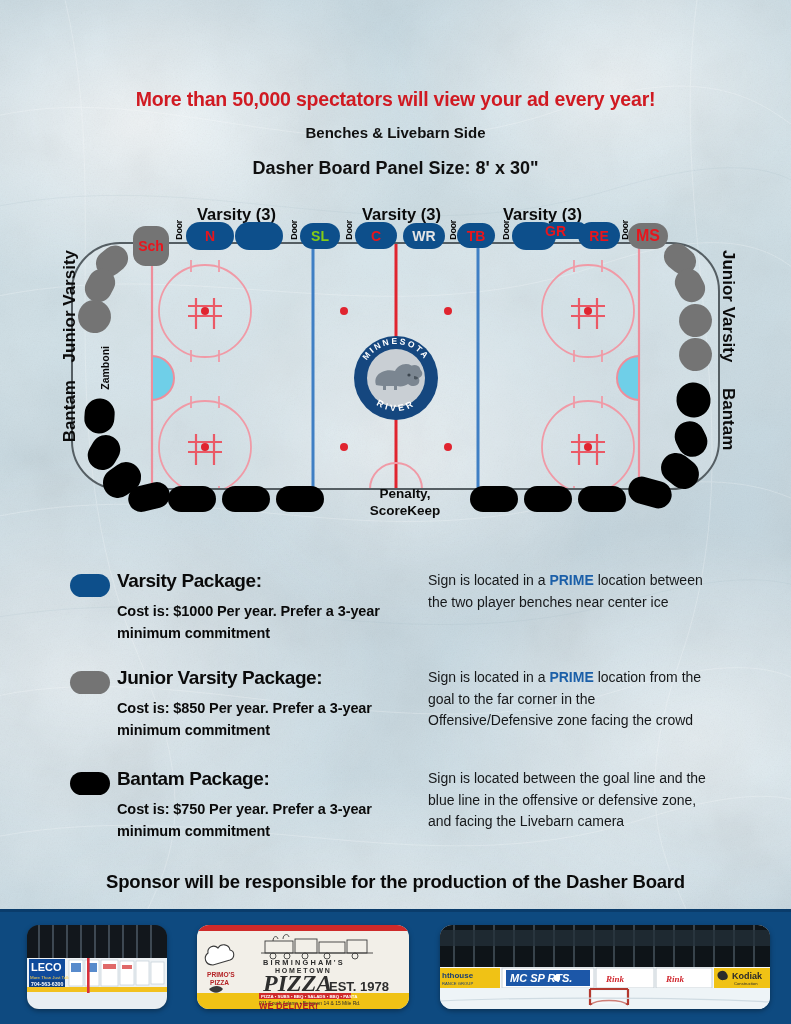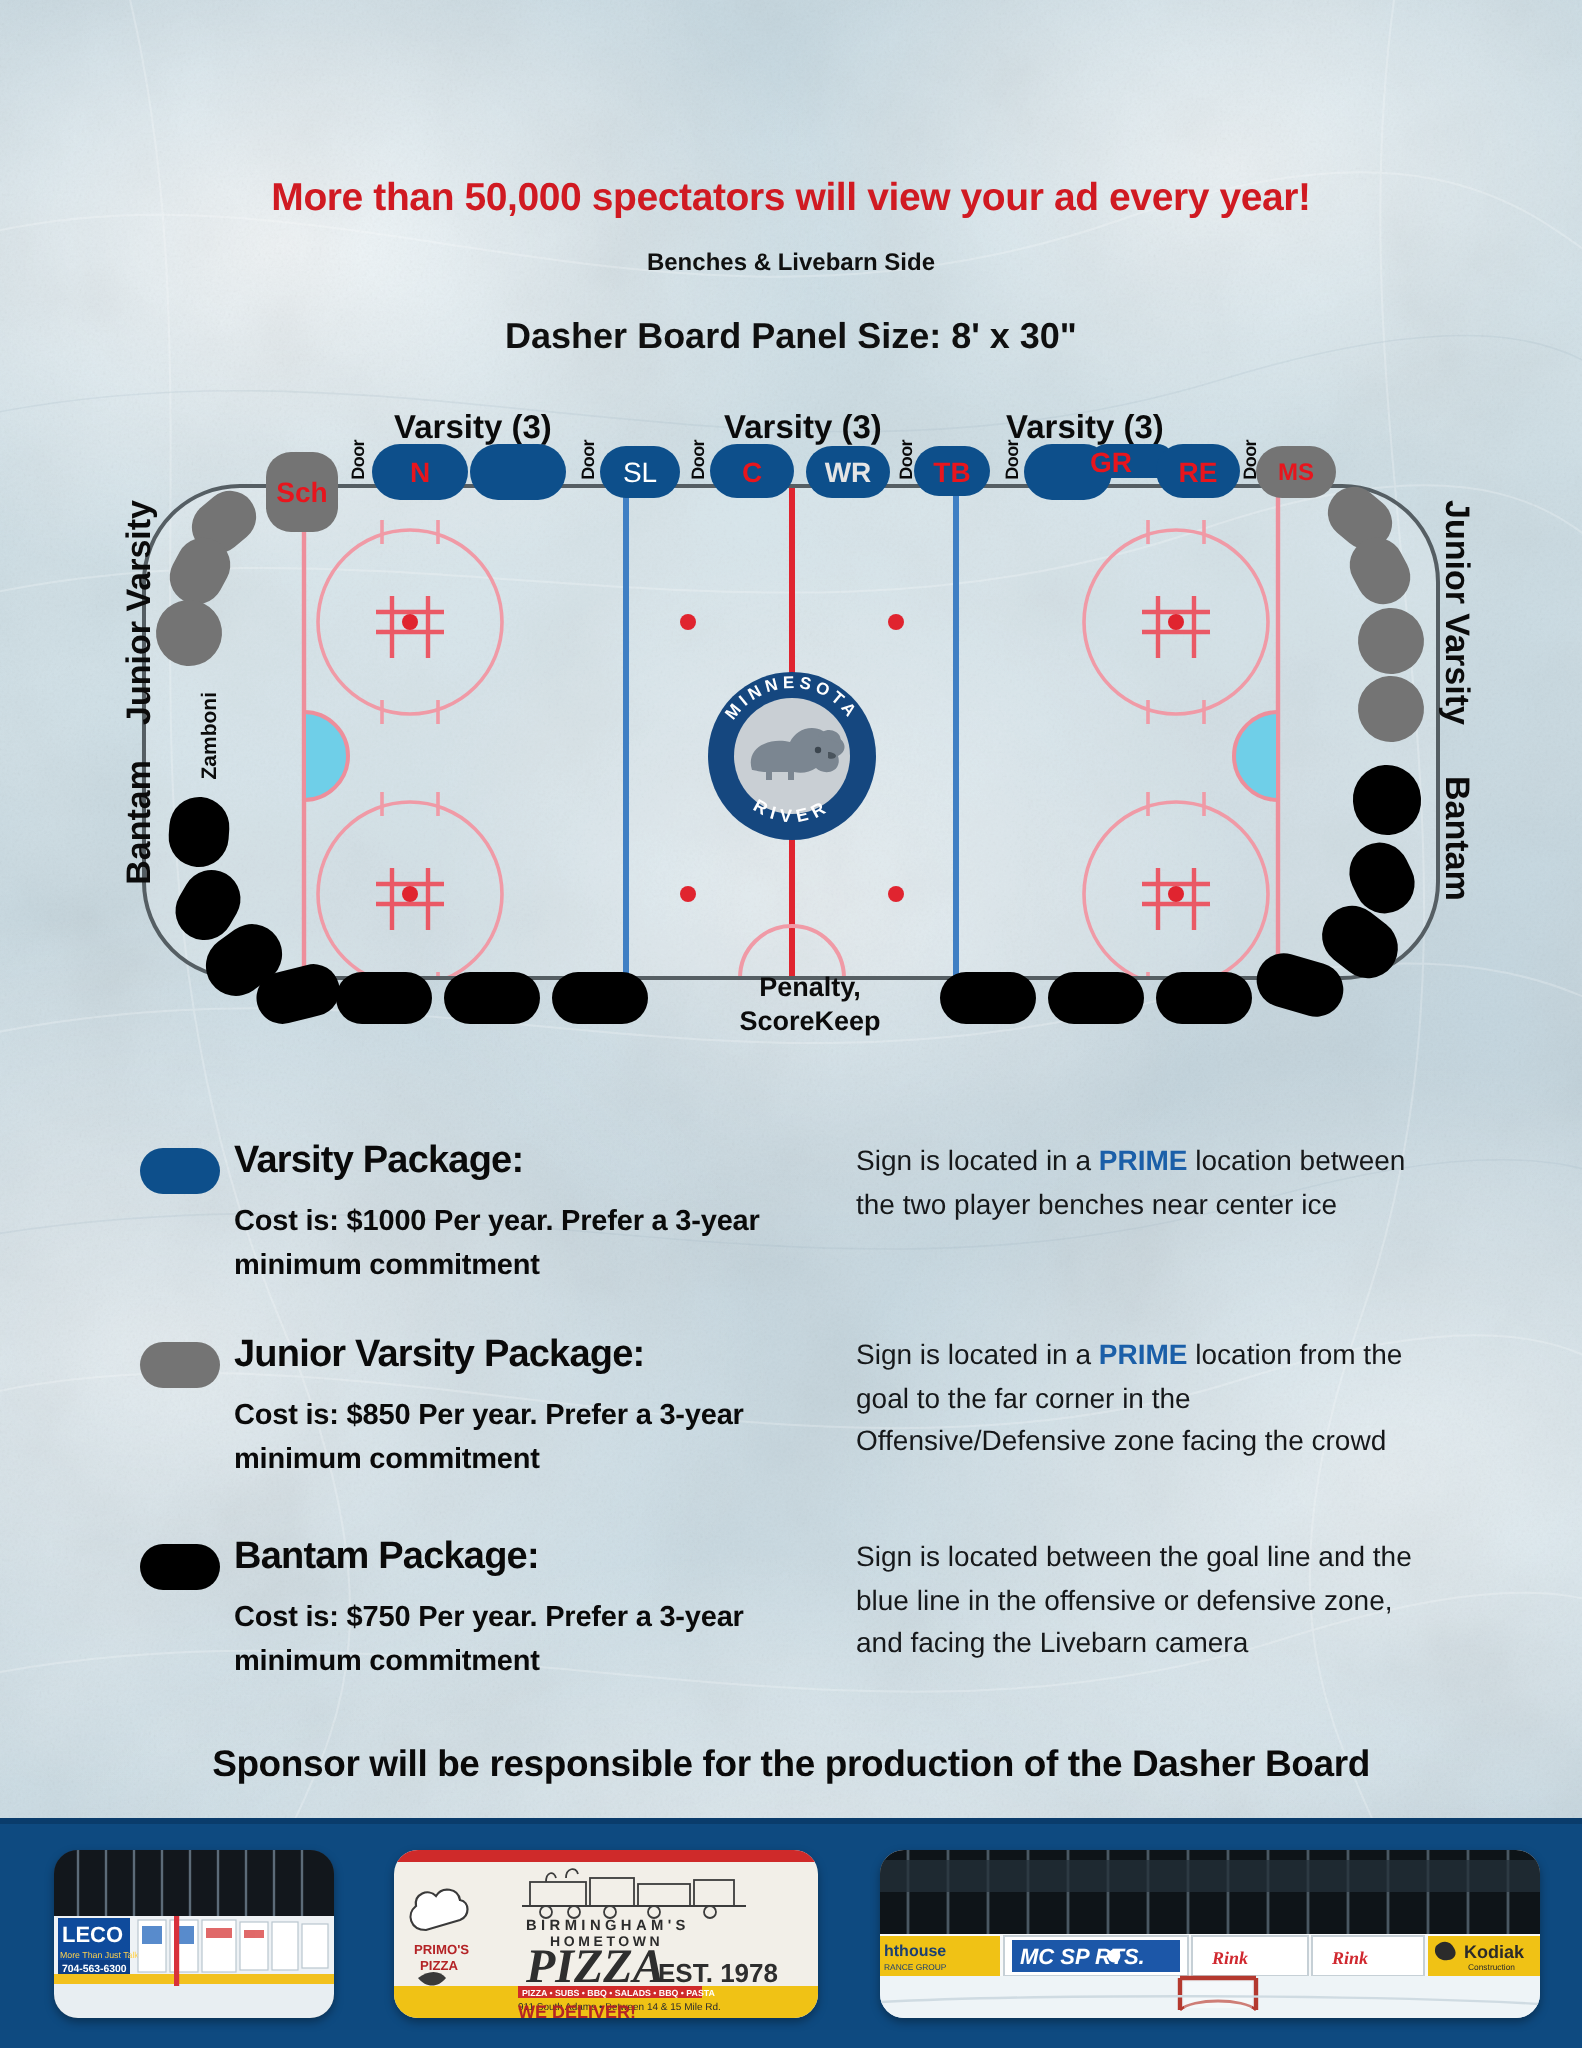--- a/index.html
+++ b/index.html
@@ -27,21 +27,21 @@
   .title{
     position:absolute;left:0;right:0;top:16px;text-align:center;
     font-size:57px;font-weight:bold;letter-spacing:-1.5px;color:#0a0a0a;
     text-shadow:3px 4px 0 rgba(60,100,140,.45);
     font-family:"Liberation Sans", sans-serif;
   }
   .subtitle{
     position:absolute;left:0;right:0;top:88px;text-align:center;
     font-size:19.5px;font-weight:bold;color:#d01a22;letter-spacing:-.2px;
   }
-  .line2{position:absolute;left:0;right:0;top:124px;text-align:center;font-size:12px;font-weight:bold;color:#101010;}
+  .line2{position:absolute;left:0;right:0;top:124px;text-align:center;font-size:15px;font-weight:bold;color:#101010;}
   .line3{position:absolute;left:0;right:0;top:158px;text-align:center;font-size:18px;font-weight:bold;color:#101010;}
 
   
   #rink-wrap{position:absolute;left:0;top:198px;width:791px;height:360px;}
   #rink-svg{position:absolute;left:0;top:0;}
 
   .rink-lbl{
     position:absolute;font-weight:bold;color:#0b0b0b;white-space:nowrap;
   }
   .grp-lbl{font-size:16.5px;}
@@ -224,21 +224,21 @@
         <div class="board-oval" style="position: absolute; left: 133px; top: 28px; width: 36px; height: 40px; border-radius: 12.5px; background: rgb(116, 116, 116); display: flex; align-items: center; justify-content: center;">
           <span style="font-size: 14px; font-weight: bold; color: rgb(232, 21, 29);">Sch</span>
         </div>
         <div class="door" style="left: 174px; top: 22px;">Door</div>
         <div class="board-oval" style="position: absolute; left: 186px; top: 24px; width: 48px; height: 28px; border-radius: 14px; background: rgb(13, 79, 139); display: flex; align-items: center; justify-content: center;">
           <span style="font-size: 14px; font-weight: bold; color: rgb(232, 21, 29);">N</span>
         </div>
         <div class="board-oval" style="position: absolute; left: 235px; top: 24px; width: 48px; height: 28px; border-radius: 14px; background: rgb(13, 79, 139); display: flex; align-items: center; justify-content: center;"></div>
         <div class="door" style="left: 289px; top: 22px;">Door</div>
         <div class="board-oval" style="position: absolute; left: 300px; top: 25px; width: 40px; height: 26px; border-radius: 13px; background: rgb(13, 79, 139); display: flex; align-items: center; justify-content: center;">
-          <span style="font-size: 14px; font-weight: normal; color: #ffffff;">SL</span>
+          <span style="font-size: 14px; font-weight: bold; color: #84cc16;">SL</span>
         </div>
         <div class="door" style="left: 344px; top: 22px;">Door</div>
         <div class="board-oval" style="position: absolute; left: 355px; top: 24px; width: 42px; height: 27px; border-radius: 13.5px; background: rgb(13, 79, 139); display: flex; align-items: center; justify-content: center;">
           <span style="font-size: 14px; font-weight: bold; color: rgb(232, 21, 29);">C</span>
         </div>
         <div class="board-oval" style="position: absolute; left: 403px; top: 25px; width: 42px; height: 26px; border-radius: 13px; background: rgb(13, 79, 139); display: flex; align-items: center; justify-content: center;">
           <span style="font-size: 14px; font-weight: bold; color: #e5e5e5;">WR</span>
         </div>
         <div class="door" style="left: 448px; top: 22px;">Door</div>
         <div class="board-oval" style="position: absolute; left: 457px; top: 25px; width: 38px; height: 25px; border-radius: 12.5px; background: rgb(13, 79, 139); display: flex; align-items: center; justify-content: center;">
@@ -247,21 +247,21 @@
         <div class="door" style="left: 501px; top: 22px;">Door</div>
         <div class="board-oval" style="position: absolute; left: 512px; top: 24px; width: 44px; height: 28px; border-radius: 14px; background: rgb(13, 79, 139); display: flex; align-items: center; justify-content: center;"></div>
         <div class="board-oval" style="position: absolute; left: 545px; top: 24px; width: 42px; height: 17px; border-radius: 13.5px; background: rgb(13, 79, 139); display: flex; align-items: center; justify-content: flex-start;">
           <span style="font-size: 14px; font-weight: bold; color: rgb(232, 21, 29);">GR</span>
         </div>
         <div class="board-oval" style="position: absolute; left: 578px; top: 24px; width: 42px; height: 27px; border-radius: 13.5px; background: rgb(13, 79, 139); display: flex; align-items: center; justify-content: center;">
           <span style="font-size: 14px; font-weight: bold; color: rgb(232, 21, 29);">RE</span>
         </div>
         <div class="door" style="left: 620px; top: 22px;">Door</div>
         <div class="board-oval" style="position: absolute; left: 628px; top: 25px; width: 40px; height: 26px; border-radius: 13px; background: rgb(116, 116, 116); display: flex; align-items: center; justify-content: center;">
-          <span style="font-size: 12px; font-weight: bold; color: rgb(232, 21, 29);">MS</span>
+          <span style="font-size: 16px; font-weight: bold; color: rgb(232, 21, 29);">MS</span>
         </div>
         <div class="board-oval" style="position: absolute; left: 95px; top: 50px; width: 34px; height: 26px; border-radius: 13px; background: rgb(116, 116, 116); transform: rotate(-40deg); display: flex; align-items: center; justify-content: center;"></div>
         <div class="board-oval" style="position: absolute; left: 83px; top: 74px; width: 34px; height: 27px; border-radius: 13.5px; background: rgb(116, 116, 116); transform: rotate(-62deg); display: flex; align-items: center; justify-content: center;"></div>
         <div class="board-oval" style="position: absolute; left: 78px; top: 102px; width: 33px; height: 33px; border-radius: 16.5px; background: rgb(116, 116, 116); transform: rotate(-86deg); display: flex; align-items: center; justify-content: center;"></div>
         <div class="board-oval" style="position: absolute; left: 82px; top: 203px; width: 35px; height: 30px; border-radius: 15px; background: rgb(0, 0, 0); transform: rotate(-86deg); display: flex; align-items: center; justify-content: center;"></div>
         <div class="board-oval" style="position: absolute; left: 86px; top: 240px; width: 36px; height: 29px; border-radius: 14.5px; background: rgb(0, 0, 0); transform: rotate(-60deg); display: flex; align-items: center; justify-content: center;"></div>
         <div class="board-oval" style="position: absolute; left: 102px; top: 267px; width: 40px; height: 30px; border-radius: 15px; background: rgb(0, 0, 0); transform: rotate(-36deg); display: flex; align-items: center; justify-content: center;"></div>
         <div class="board-oval" style="position: absolute; left: 128px; top: 286px; width: 42px; height: 26px; border-radius: 13px; background: rgb(0, 0, 0); transform: rotate(-14deg); display: flex; align-items: center; justify-content: center;"></div>
         <div class="board-oval" style="position: absolute; left: 168px; top: 288px; width: 48px; height: 26px; border-radius: 13px; background: rgb(0, 0, 0); display: flex; align-items: center; justify-content: center;"></div>
         <div class="board-oval" style="position: absolute; left: 222px; top: 288px; width: 48px; height: 26px; border-radius: 13px; background: rgb(0, 0, 0); display: flex; align-items: center; justify-content: center;"></div>

